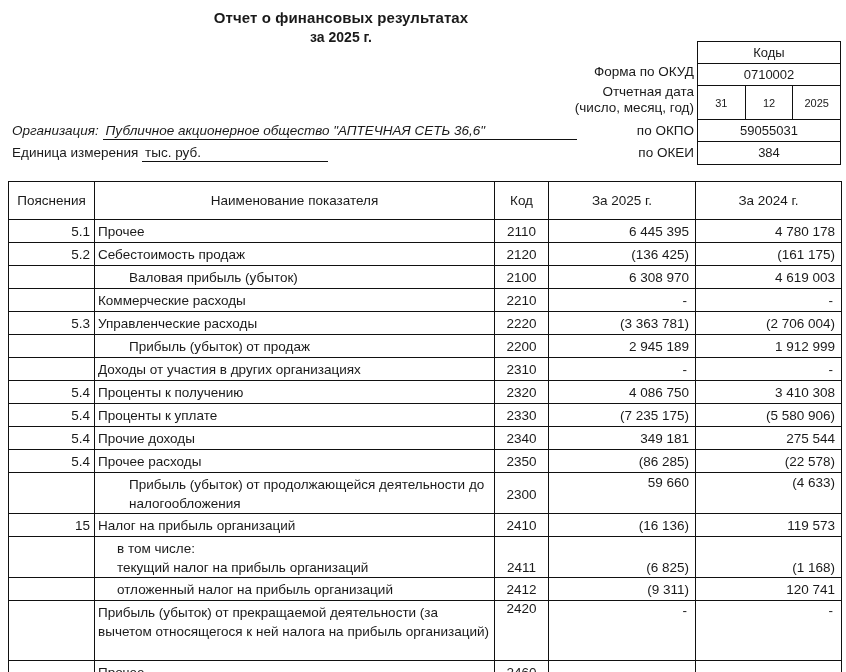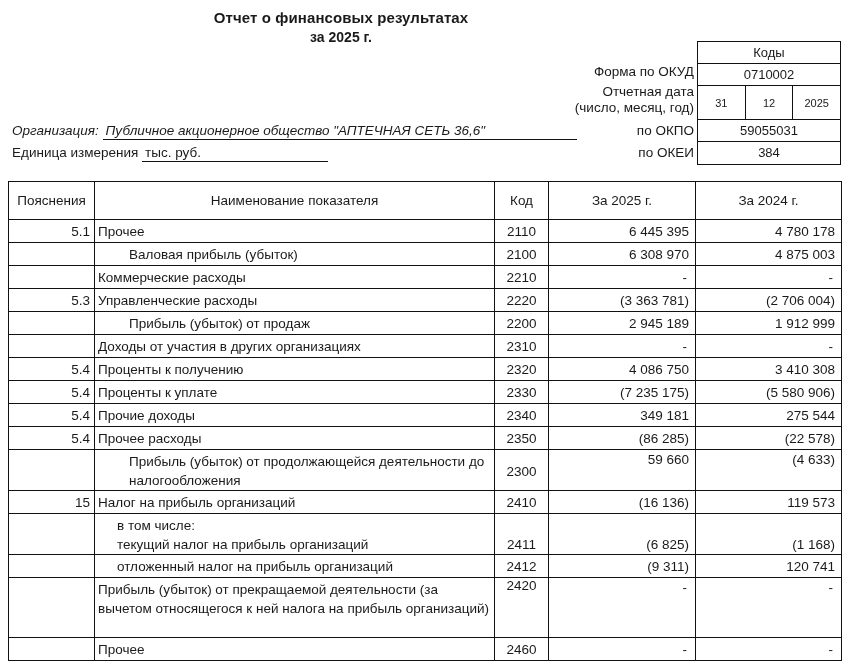--- a/index.html
+++ b/index.html
@@ -185,25 +185,32 @@
   </thead>
   <tbody id="fin-table-body">
       <tr>
         <td class="c-note">5.1</td>
         <td class="c-name ind-0">Прочее</td>
         <td class="c-code">2110</td>
         <td class="c-cur">6 445 395</td>
         <td class="c-prev">4 780 178</td>
       </tr>
       <tr>
+        <td class="c-note">5.2</td>
+        <td class="c-name ind-0">Себестоимость продаж</td>
+        <td class="c-code">2120</td>
+        <td class="c-cur">(136 425)</td>
+        <td class="c-prev">(161 175)</td>
+      </tr>
+      <tr>
         <td class="c-note"></td>
         <td class="c-name ind-2">Валовая прибыль (убыток)</td>
         <td class="c-code">2100</td>
         <td class="c-cur">6 308 970</td>
-        <td class="c-prev">4 875 003</td>
+        <td class="c-prev">4 619 003</td>
       </tr>
       <tr>
         <td class="c-note"></td>
         <td class="c-name ind-0">Коммерческие расходы</td>
         <td class="c-code">2210</td>
         <td class="c-cur dash">-</td>
         <td class="c-prev dash">-</td>
       </tr>
       <tr>
         <td class="c-note">5.3</td>

